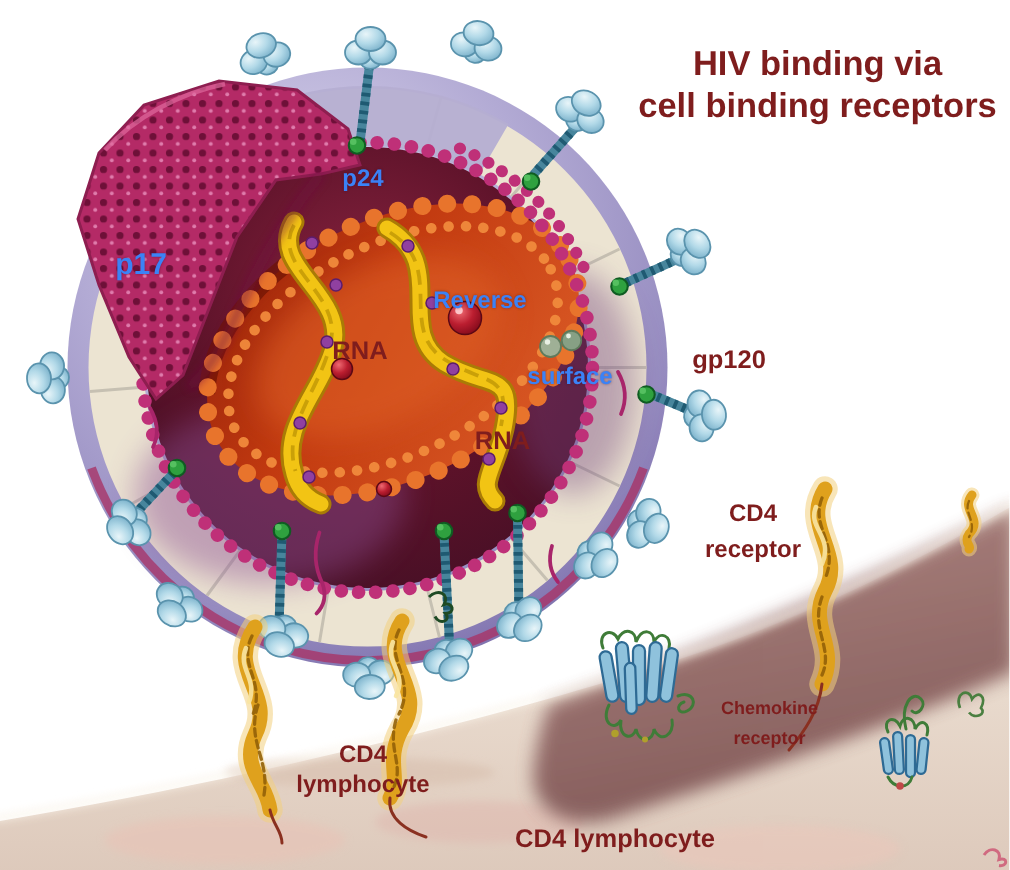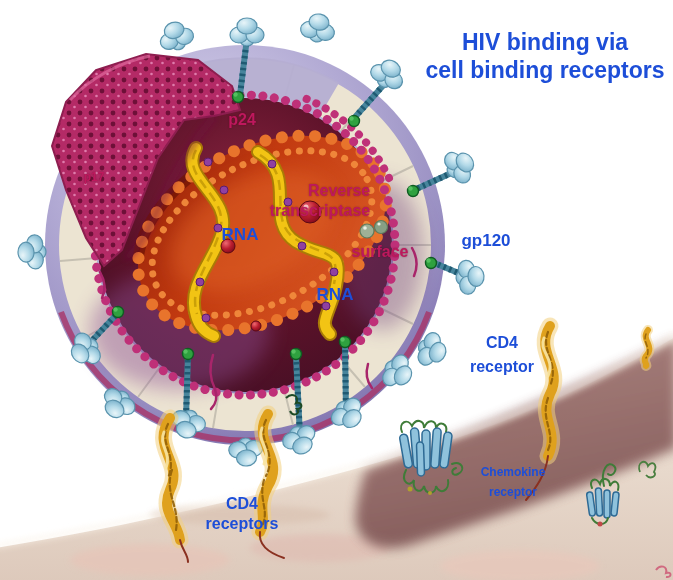--- a/index.html
+++ b/index.html
@@ -1,22 +1,22 @@
 <!DOCTYPE html>
 <html><head>
 <meta charset="utf-8">
 <style>
   html,body{margin:0;padding:0;background:#ffffff;}
   .stage{position:relative;width:673px;height:580px;background:#ffffff;overflow:hidden;
          font-family:"Liberation Sans",sans-serif;}
   svg{position:absolute;left:0;top:0;}
   .lbl{position:absolute;transform:translate(-50%,-50%);font-weight:700;text-align:center;
        white-space:nowrap;line-height:1.22;}
-  .w{color:#be185d;text-shadow:0 0 2px rgba(60,0,20,.45);text-align:right;}
-  .k{color:#1d4ed8;}
+  .w{color:#3b82f6;text-shadow:0 0 2px rgba(60,0,20,.45);}
+  .k{color:#7f1d1d;}
   .blk{display:block;}
   
   .cd4glow{fill:none;stroke:#f3cf7e;stroke-width:17;stroke-linecap:round;opacity:.55;}
   .cd4body{fill:none;stroke:#dfa11d;stroke-width:10;stroke-linecap:round;}
   .cd4tex{fill:none;stroke:#926008;stroke-width:2.2;stroke-linecap:round;stroke-dasharray:5 3;opacity:.9;}
   .cd4hi{fill:none;stroke:#f8e4a2;stroke-width:3;stroke-linecap:round;opacity:.9;}
   .cd4tail{fill:none;stroke:#8a3020;stroke-width:2;stroke-linecap:round;}
   .chemcyl{fill:#8fc2dc;stroke:#2e6a94;stroke-width:1.5;}
   .chemloop{fill:none;stroke:#3f7c38;stroke-width:2;stroke-linecap:round;}
   .stalk1{fill:none;stroke:#47859c;stroke-width:6;stroke-linecap:round;}
@@ -277,40 +277,40 @@
   <path d="M 640,472 C 636,462 646,458 648,466 C 652,460 658,464 654,472 C 658,476 650,480 646,475" fill="none" stroke="#4a7f40" stroke-width="1.8"></path>
   <path d="M 656,570 C 660,564 668,566 666,573 C 672,571 672,578 666,577" fill="none" stroke="#d06a80" stroke-width="2"></path>
 </svg>
 
   <div class="lbl k" style="left:545px;top:56px;font-size:23px;line-height:28px">
     <span class="blk">HIV binding via</span>
     <span class="blk">cell binding receptors</span>
   </div>
 
   <div class="lbl w" style="left:242px;top:120px;font-size:16px">p24</div>
-  <div class="lbl w" style="left:94px;top:177px;font-size:12px">p17</div>
+  <div class="lbl w" style="left:94px;top:177px;font-size:20px">p17</div>
 
   <div class="lbl w" style="left:320px;top:201px;font-size:16px">
     <span class="blk">Reverse</span>
-    <span class="blk">transcriptase</span>
   </div>
 
   <div class="lbl k" style="left:240px;top:235px;font-size:17px">RNA</div>
   <div class="lbl w" style="left:380px;top:252px;font-size:16px">surface</div>
   <div class="lbl k" style="left:335px;top:295px;font-size:17px">RNA</div>
   <div class="lbl k" style="left:486px;top:241px;font-size:17px">gp120</div>
 
   <div class="lbl k" style="left:502px;top:355px;font-size:16px;line-height:24px">
     <span class="blk">CD4</span>
     <span class="blk">receptor</span>
   </div>
 
   <div class="lbl k" style="left:242px;top:514px;font-size:16px;line-height:20px">
     <span class="blk">CD4</span>
-    <span class="blk">receptors</span>
+    <span class="blk">lymphocyte</span>
   </div>
 
   <div class="lbl k" style="left:513px;top:482px;font-size:12px;line-height:20px">
     <span class="blk">Chemokine</span>
     <span class="blk">receptor</span>
   </div>
 
+  <div class="lbl k" style="left:410px;top:560px;font-size:17px">CD4 lymphocyte</div>
 </div>
 
 </body></html>

